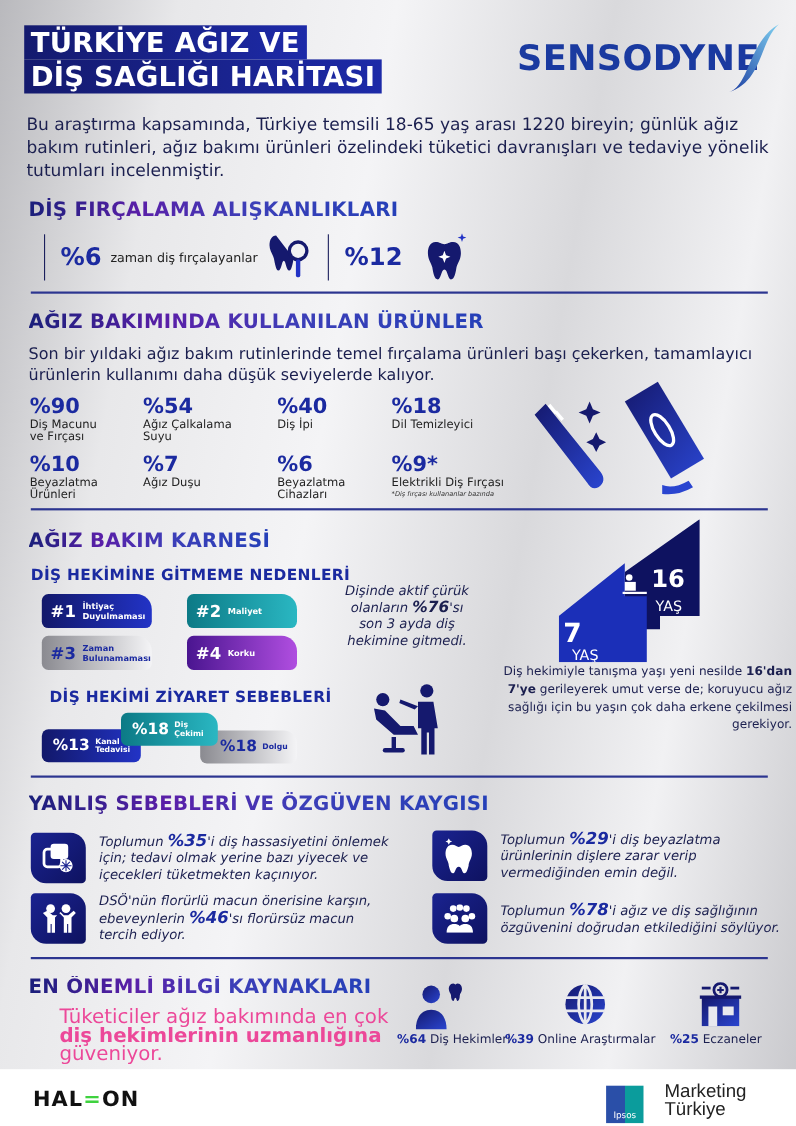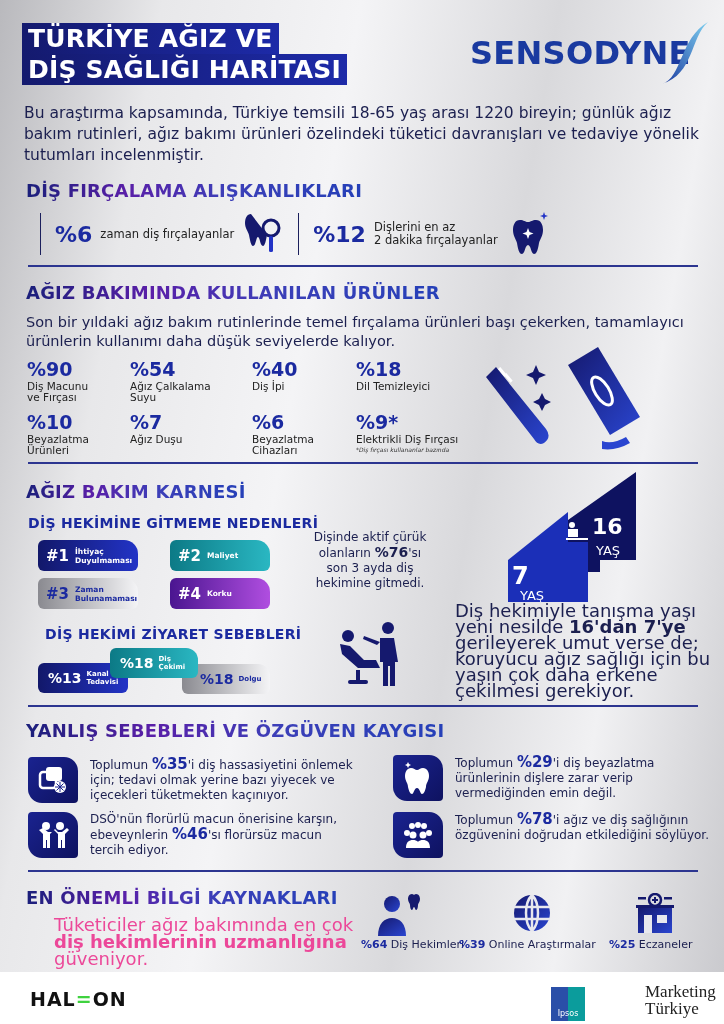--- a/index.html
+++ b/index.html
@@ -56,44 +56,44 @@
   .b1 { background: linear-gradient(90deg,#12186a,#2233c6); }
   .b2 { background: linear-gradient(90deg,#0c7a86,#2ab7c2); }
   .b3 { background: linear-gradient(90deg,#8a8a90,#f4f4f6); }
   .b3 .num, .b3 .txt { color: #1b2aa0; }
   .b4 { background: linear-gradient(90deg,#4a1590,#b04ee0); }
 
   .visit { position: absolute; height: 30px; border-radius: 6px 12px 6px 6px; display: flex; align-items: center; padding-left: 10px; }
   .visit .num { font-weight: bold; font-size: 14px; margin-right: 5px; }
   .visit .txt { font-size: 7px; font-weight: bold; line-height: 8px; }
 
-  .italic-stat { left: 300px; top: 530px; width: 140px; text-align: center; font-size: 12px; line-height: 15px; color: #1b1f4f; }
-
-  .age-text { left: 455px; top: 603px; width: 265px; font-size: 18px; line-height: 16px; color: #1b1f4f; }
-
-  
-  .prac { position: absolute; display: flex; align-items: flex-start; }
+  .italic-stat { left: 300px; top: 530px; width: 140px; text-align: center; font-style: italic; font-size: 12px; line-height: 15px; color: #1b1f4f; }
+
+  .age-text { left: 455px; top: 603px; width: 265px; font-size: 11px; line-height: 16px; color: #1b1f4f; text-align: right; }
+
+  
+  .prac { position: absolute; display: flex; align-items: center; font-style: italic; }
   .prac .ico {
     width: 50px; height: 46px; border-radius: 4px 14px 4px 14px;
     background: linear-gradient(135deg,#1a2390,#0e1260);
     display: flex; align-items: center; justify-content: center; margin-right: 12px; flex-shrink: 0;
   }
   .prac .txt { font-size: 12px; line-height: 15px; color: #1b1f4f; }
   .prac .txt b { font-size: 15px; color: #1b2aa0; }
 
   
   .src-intro { left: 26px; top: 916px; width: 300px; font-size: 18px; line-height: 17px; color: #ec4899; margin-left: 28px; }
   .src { position: absolute; top: 938px; font-size: 11px; color: #1b1f4f; }
   .src b { color: #1b2aa0; }
 
   
   .footer { left: 0; top: 972px; width: 724px; height: 52px; background: #fff; }
   .haleon { left: 30px; top: 988px; font-weight: bold; font-size: 19px; color: #111; letter-spacing: 1px; }
   .ipsos { left: 551px; top: 987px; width: 34px; height: 34px; background: linear-gradient(90deg,#2a4fa8 50%,#0b9c9c 50%); color: #fff; font-size: 8px; display:flex; align-items:flex-end; justify-content:center; padding-bottom:3px; }
-  .mkt { left: 604px; top: 983px; font-family: Liberation Serif, serif; font-size: 17px; line-height: 17px; color: #222; margin-left: 41px; }
+  .mkt { left: 604px; top: 983px; font-family: Liberation Sans, sans-serif; font-size: 17px; line-height: 17px; color: #222; }
 </style>
 </head>
 <body>
 
 <div class="abs title-box">
   <span class="title-line">TÜRKİYE AĞIZ VE</span>
   <span class="title-line">DİŞ SAĞLIĞI HARİTASI</span>
 </div>
 <div class="abs logo-sens">SENSODYNE</div>
 <svg class="abs logo-swoosh" width="50" height="70" viewBox="0 0 50 70">
@@ -117,24 +117,20 @@
     </div>
     <svg width="40" height="44" viewBox="0 0 40 44" style="margin-left:10px">
       <path d="M7 2c-4 0-6 4-6 9 0 5 3 8 4 12 1 5 2 11 4 11 3 0 3-9 5-9s2 9 5 9c2 0 3-6 4-11" fill="#15196e"></path>
       <circle cx="27" cy="16" r="8" fill="none" stroke="#15196e" stroke-width="3"></circle>
       <rect x="25" y="24" width="4" height="16" rx="1.5" fill="#2233c6"></rect>
     </svg>
   </div>
   <div class="vsep"></div>
   <div class="stat-item">
     <span class="big-pct">%12</span>
-    <div class="small-label">
-      <div>Dişlerini en az</div>
-        <div>2 dakika fırçalayanlar</div>
-    </div>
     <svg width="36" height="44" viewBox="0 0 36 44" style="margin-left:14px">
       <path d="M8 8c-5 0-7 5-7 10 0 6 3 9 4 13 1 6 2 11 5 11 3 0 3-9 6-9s3 9 6 9c3 0 4-5 5-11 1-4 4-7 4-13 0-5-2-10-7-10-4 0-5 2-8 2s-4-2-8-2z" fill="#15196e"></path>
       <path d="M16 16 l1.5 4 4 1.5 -4 1.5 -1.5 4 -1.5-4 -4-1.5 4-1.5z" fill="#fff"></path>
       <path d="M32 0 l1 3 3 1 -3 1 -1 3 -1-3 -3-1 3-1z" fill="#2233c6"></path>
     </svg>
   </div>
 </div>
 <div class="divider" style="top:265px"></div>
 
 <div class="section-title" style="top:282px">AĞIZ BAKIMINDA KULLANILAN ÜRÜNLER</div>

